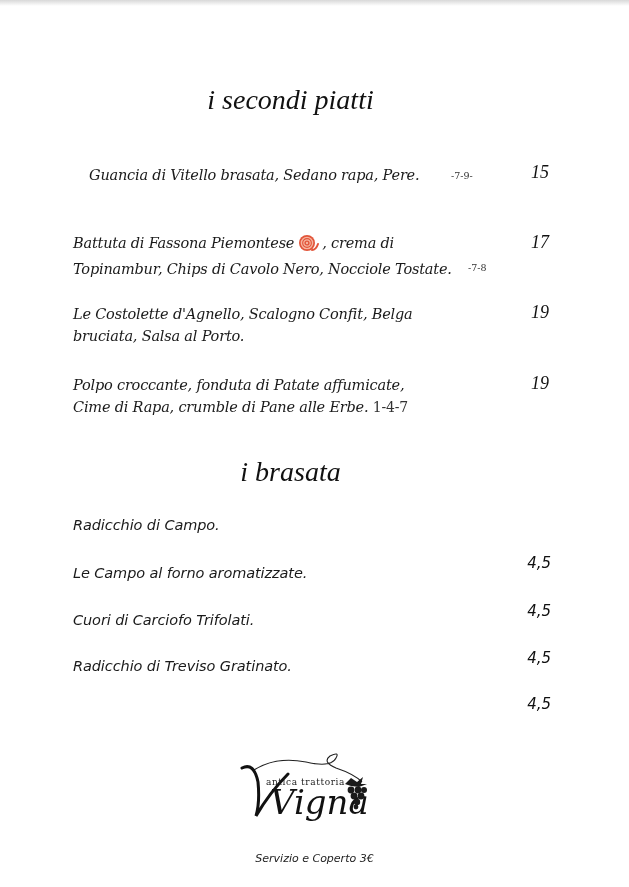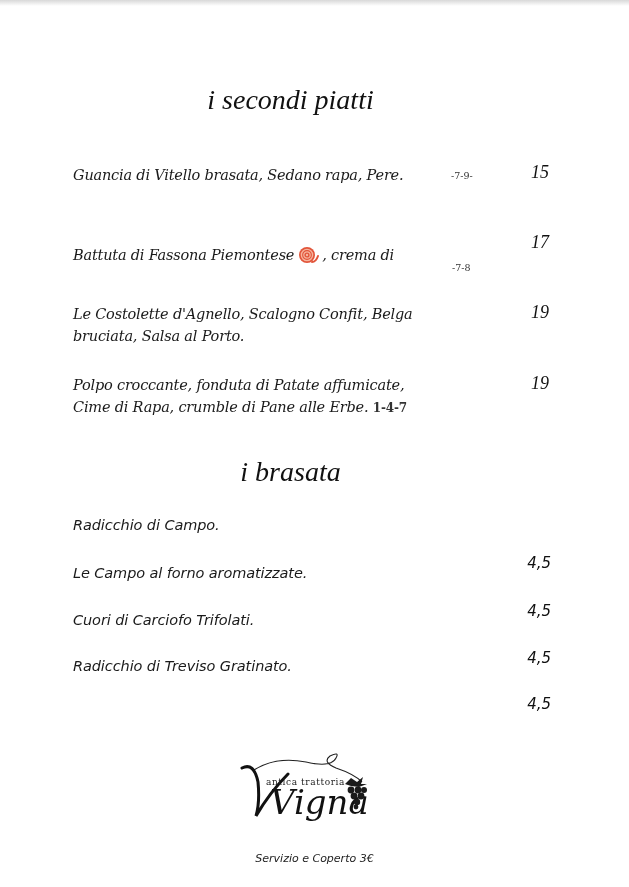--- a/index.html
+++ b/index.html
@@ -40,24 +40,23 @@
       line-height: 22px;
       color: #1a1a1a;
       letter-spacing: -0.2px;
     }
     .contorno {
       font-family: "DejaVu Sans", sans-serif;
       font-size: 14.5px;
       letter-spacing: -0.1px;
     }
     .allergen {
-      font-size: 12px;
+      font-size: 14px;
       font-style: normal;
       color: #333;
-      font-weight: bold;
     }
     .allergen-abs {
       position: absolute;
       font-family: "DejaVu Serif", serif;
       font-size: 9.5px;
       color: #333;
     }
     .price {
       position: absolute;
       right: 80px;
@@ -97,36 +96,37 @@
       color: #222;
     }
   </style>
 </head>
 <body>
 
 <div class="top-shadow"></div>
 
 <div class="section-title" style="top:84px;">i secondi piatti</div>
 
-<div class="item" style="top:164px;">
+<div class="item" style="top:164px;margin-left:16px;">
   <span>Guancia di Vitello brasata, Sedano rapa, Pere.</span>
 </div>
 <div class="allergen-abs" style="left:451px; top:170px;">-7-9-</div>
 <div class="price" style="top:162px;">15</div>
 
-<div class="item" style="top:244px;">
+<div class="item" style="top:232px;">
   <span>Battuta di Fassona Piemontese</span><span class="snail"><svg width="22" height="18" viewBox="0 0 22 18">
       <circle cx="9" cy="9" r="8" fill="#e2553a"></circle>
       <circle cx="9" cy="9" r="5.6" fill="none" stroke="#f6b49e" stroke-width="1.4"></circle>
       <circle cx="9" cy="9" r="3.2" fill="none" stroke="#f6b49e" stroke-width="1.2"></circle>
       <circle cx="9" cy="9" r="1.2" fill="#f6b49e"></circle>
       <path d="M14 16 Q18 16 20 10" stroke="#e2553a" stroke-width="2" fill="none" stroke-linecap="round"></path>
     </svg></span><span>, crema di</span><br>
+  <span>Topinambur, Chips di Cavolo Nero, Nocciole Tostate.</span>
 </div>
-<div class="allergen-abs" style="left:452px; top:262px;">-7-8</div>
+<div class="allergen-abs" style="left:468px; top:262px;">-7-8</div>
 <div class="price" style="top:232px;">17</div>
 
 <div class="item" style="top:303px;">
   <span>Le Costolette d'Agnello, Scalogno Confit, Belga</span><br>
   <span>bruciata, Salsa al Porto.</span>
 </div>
 <div class="price" style="top:302px;">19</div>
 
 <div class="item" style="top:374px;">
   <span>Polpo croccante, fonduta di Patate affumicate,</span><br>

